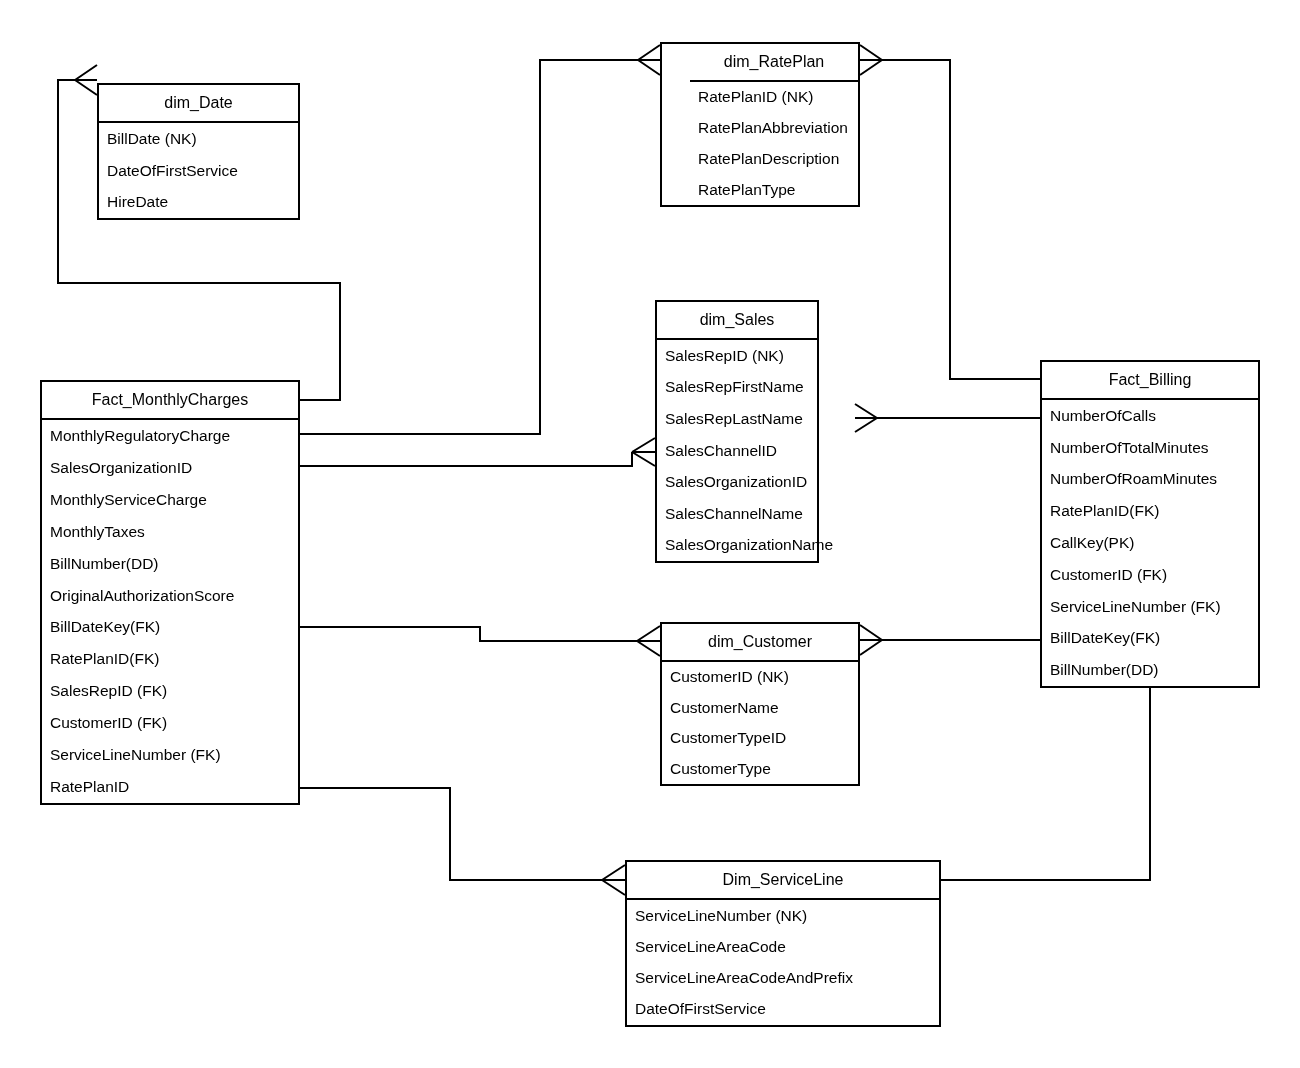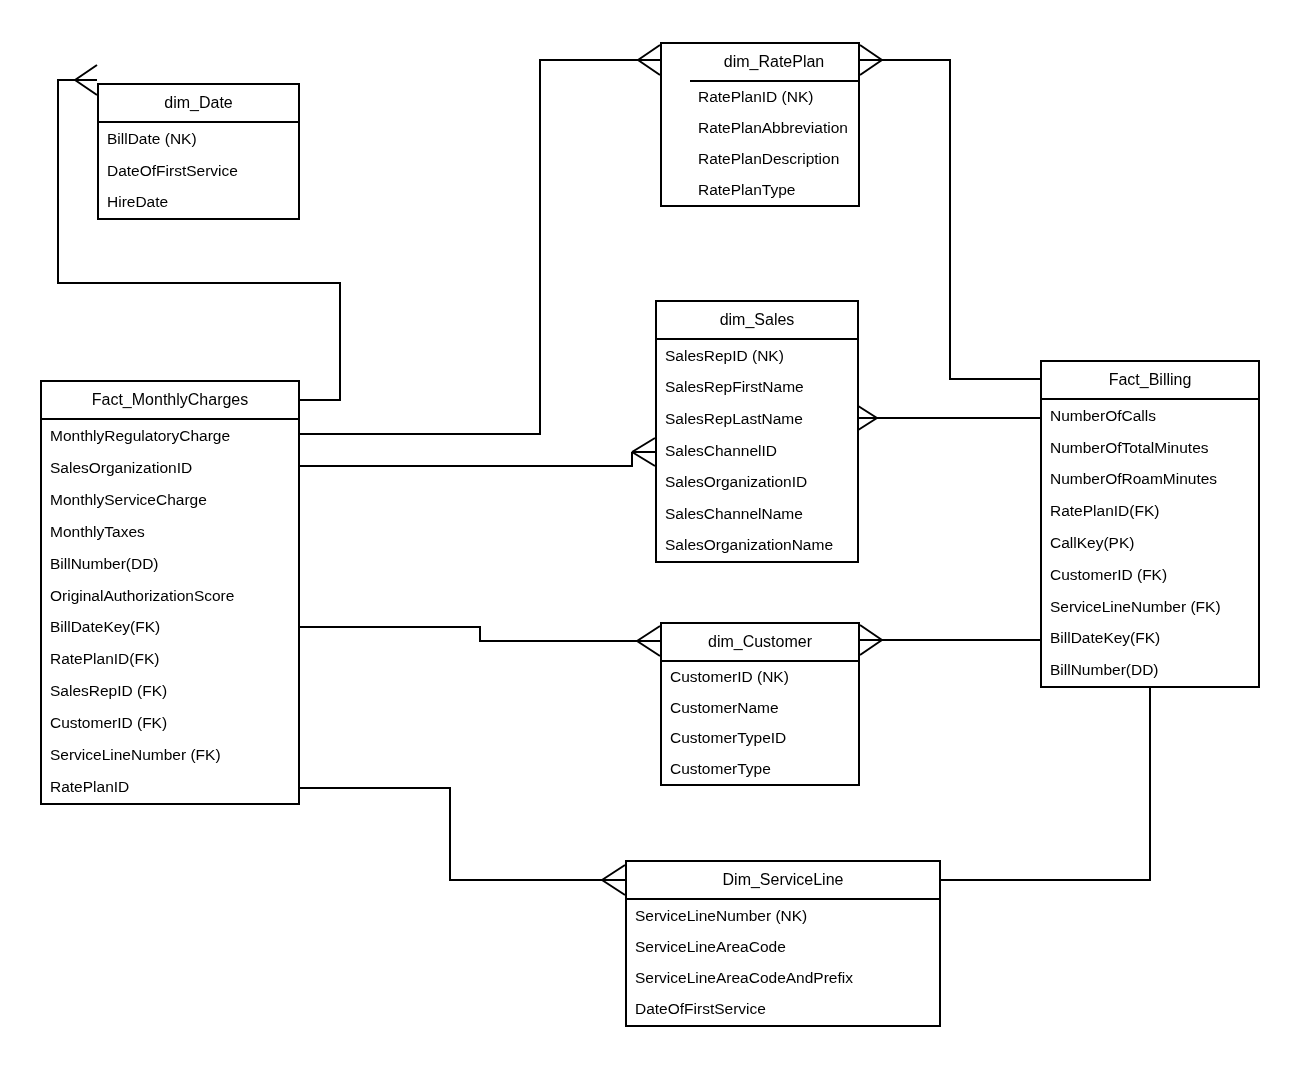--- a/index.html
+++ b/index.html
@@ -18,21 +18,21 @@
     display:flex;align-items:center;justify-content:center;
     font-size:16px;
   }
   .tbody{flex:1 1 auto;display:flex;flex-direction:column;}
   .trow{
     flex:1 1 0;display:flex;align-items:center;
     padding-left:8px;font-size:15.5px;white-space:nowrap;
   }
   .t-dim-date{left:97px;top:67px;width:203px;height:137px;margin-top:16px;}
   .t-dim-rateplan{left:660px;top:42px;width:200px;height:165px;padding-left:28px;}
-  .t-dim-sales{left:655px;top:300px;width:204px;height:263px;}
+  .t-dim-sales{left:655px;top:300px;width:164px;height:263px;}
   .t-fact-monthlycharges{left:40px;top:380px;width:260px;height:425px;}
   .t-fact-billing{left:1040px;top:360px;width:220px;height:328px;}
   .t-dim-customer{left:660px;top:622px;width:200px;height:164px;}
   .t-dim-serviceline{left:625px;top:860px;width:316px;height:167px;}
 </style>
 </head>
 <body>
 
 <div class="canvas">
 

